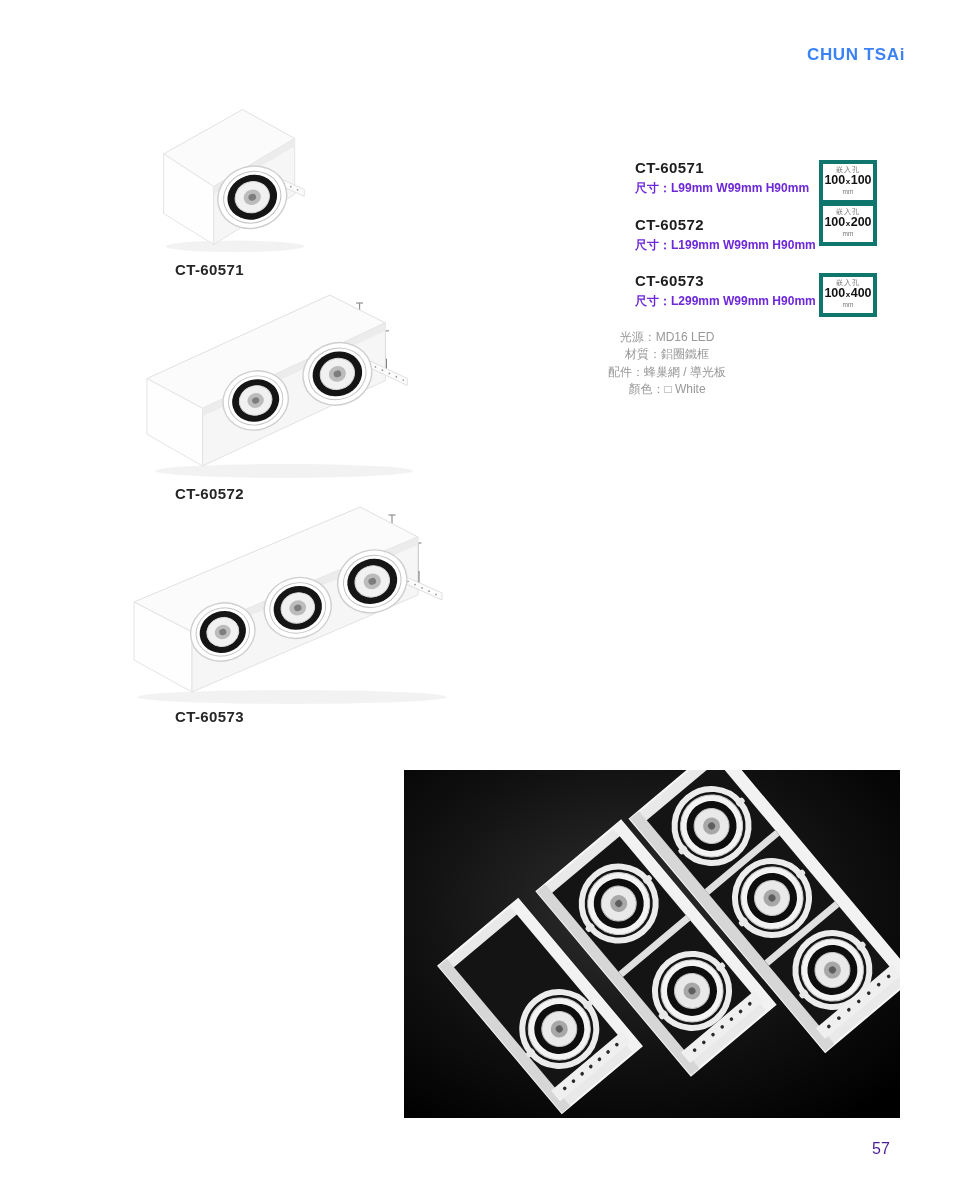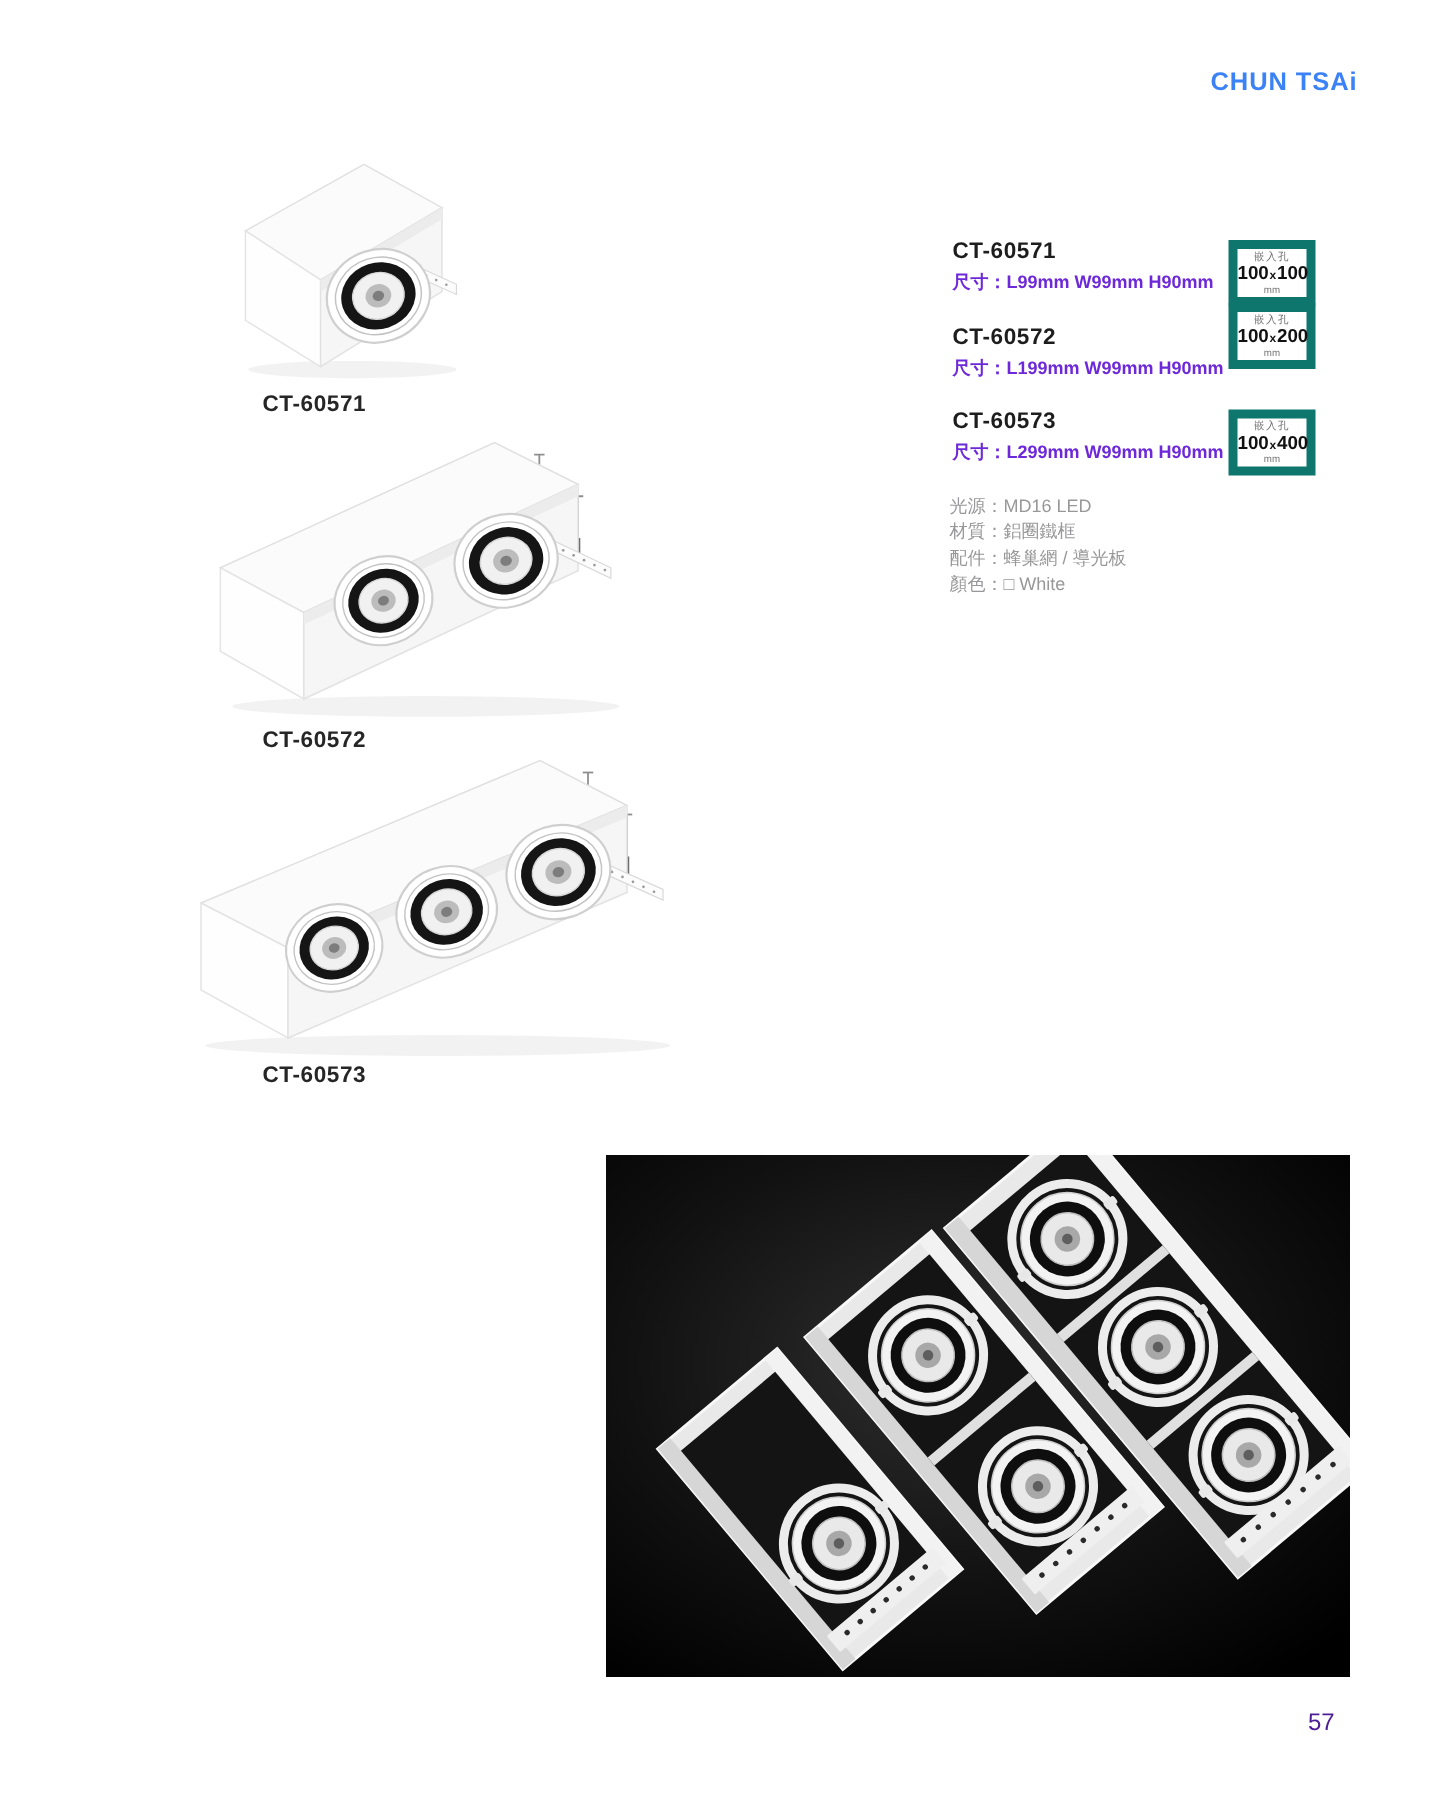--- a/index.html
+++ b/index.html
@@ -13,27 +13,27 @@
   }
   .pimg{position:absolute;}
   .img-label{
     position:absolute;font-size:15px;font-weight:bold;color:#262626;letter-spacing:0.4px;
   }
   .spec-block{position:absolute;left:635px;width:190px;}
   .spec-code{font-size:15px;font-weight:bold;color:#1d1d1d;letter-spacing:0.4px;}
   .spec-size{font-size:12px;color:#6d28d9;margin-top:4px;white-space:nowrap;font-weight:bold;}
   .cutout{
     position:absolute;left:819px;width:58px;height:44px;box-sizing:border-box;
-    border:6px solid #0f766e;background:#fff;text-align:center;
+    border:4px solid #0f766e;background:#fff;text-align:center;
   }
   .cutout-label{font-size:7px;color:#6e6e6e;margin-top:2px;letter-spacing:1px;line-height:8px;}
   .cutout-size{font-size:12.5px;font-weight:bold;color:#111;line-height:13px;}
   .cutout-size .sep{font-size:8px;font-weight:bold;padding:0 0.5px;}
   .cutout-unit{font-size:6.5px;color:#767676;line-height:7px;}
-  .attrs{position:absolute;left:633px;top:329px;}
+  .attrs{position:absolute;left:608px;top:329px;text-align:center;}
   .attr-line{font-size:12px;color:#98989a;line-height:17.4px;white-space:nowrap;}
   .photo{position:absolute;left:404px;top:770px;width:496px;height:348px;display:block;}
   .page-number{position:absolute;left:872px;top:1140px;font-size:16px;color:#4c1d95;}
 </style>
 </head>
 <body>
 
 <div class="page">
 
   <svg width="0" height="0" style="position:absolute" aria-hidden="true">

